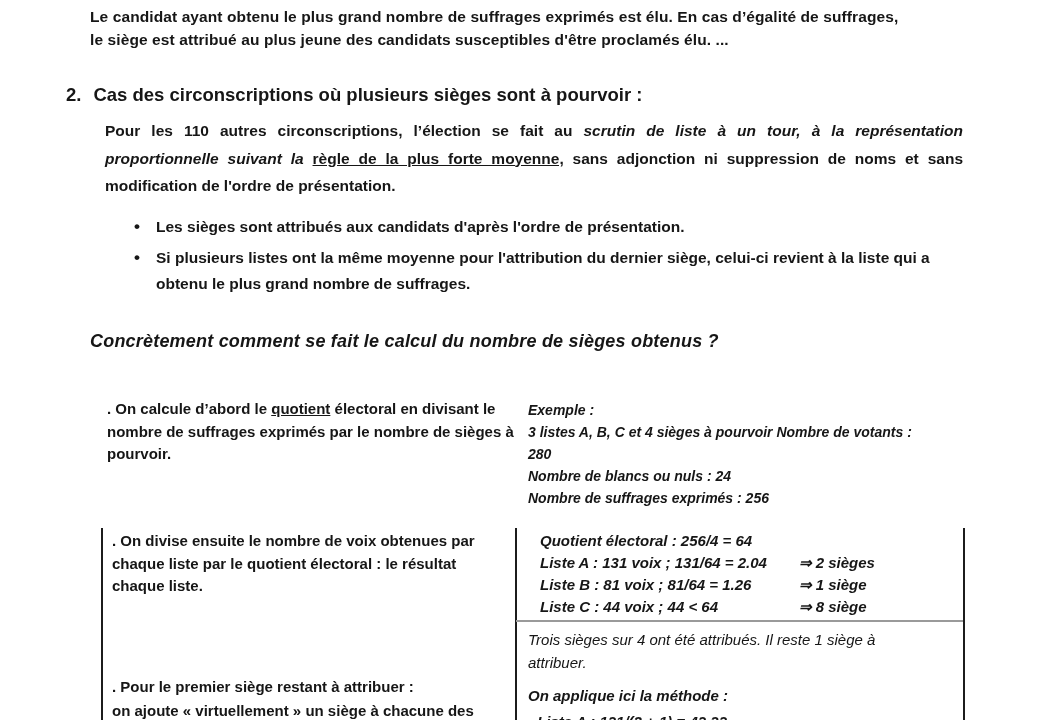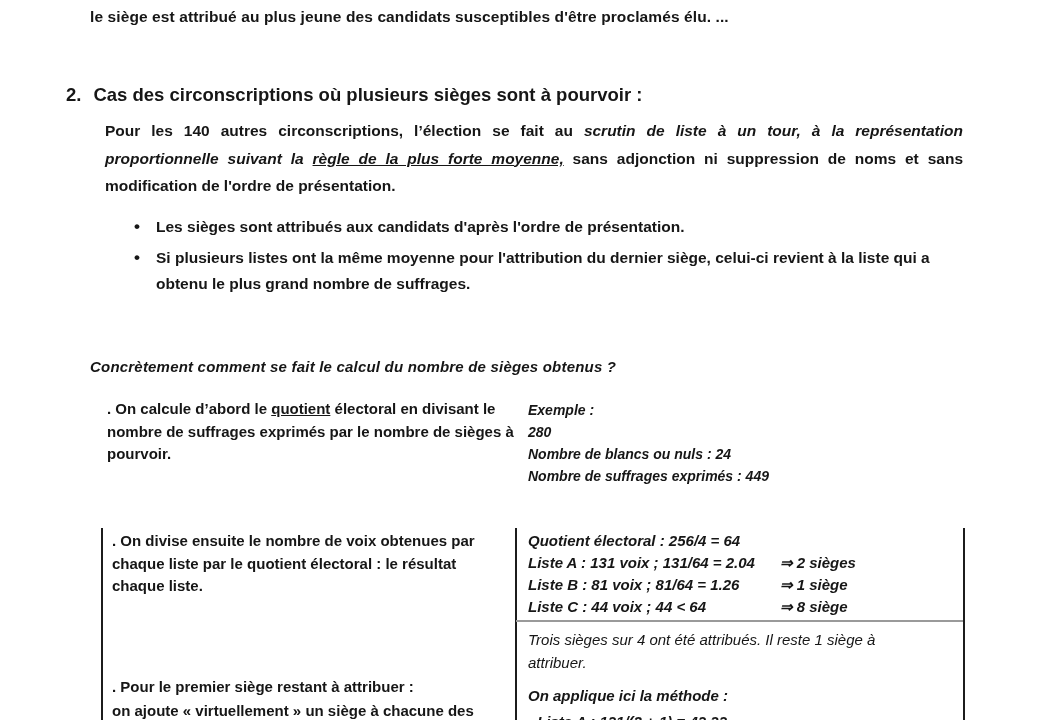--- a/index.html
+++ b/index.html
@@ -27,42 +27,42 @@
     display: flex; gap: 12px;
   }
 
   
   #main-paragraph {
     left: 105px; top: 117px; width: 858px;
     font-size: 15.5px; font-weight: 600; line-height: 27.5px;
     text-align: justify;
   }
   .it { font-style: italic; }
-  .it-u { font-style: italic; font-weight: 700; text-decoration: underline; }
+  .it-u { font-weight: 700; text-decoration: underline; }
 
   
   #bullet-list {
     left: 119px; top: 201px; width: 828px;
     font-size: 15.5px; font-weight: 600;
     list-style: none; margin: 13px; padding: 0;
   }
   #bullet-list li {
     position: relative; padding-left: 24px;
     line-height: 26.5px; margin-bottom: 4px;
   }
   #bullet-list li::before {
     content: "\2022";
     position: absolute; left: 2px; top: 0;
     font-size: 17px;
   }
 
   
   #question-heading {
-    left: 90px; top: 358px;
-    font-size: 15px; font-weight: 700; font-style: italic;
+    left: 90px; top: 331px;
+    font-size: 18px; font-weight: 700; font-style: italic;
     letter-spacing: 0.2px;
   }
 
   
   #step1 {
     left: 107px; top: 398px; width: 416px;
     font-size: 15px; font-weight: 600; line-height: 22.5px;
   }
   .u { text-decoration: underline; margin-top: 7px; }
 
@@ -83,24 +83,24 @@
   }
 
   
   #step2 {
     left: 112px; top: 530px; width: 396px;
     font-size: 15px; font-weight: 600; line-height: 22.5px;
   }
 
   
   #calc {
-    left: 528px; top: 530px; width: 432px;
+    left: 540px; top: 530px; width: 432px;
     font-size: 15px; font-weight: 700; font-style: italic; line-height: 22px;
   }
-  .calc-row { display: flex; }
+  .calc-row { display: flex; gap: 7px; }
   .calc-formula { width: 252px; flex: none; }
 
   
   #note {
     left: 528px; top: 628px; width: 430px;
     font-size: 15px; font-weight: 400; font-style: italic; line-height: 23px;
   }
 
   
   #step3 {
@@ -112,46 +112,48 @@
   #method {
     left: 528px; top: 685px; width: 432px;
     font-size: 15px; font-weight: 700; font-style: italic; line-height: 22px;
   }
   #method .partial { margin-top: 4px; }
 </style>
 </head>
 <body>
 
 <div id="intro" class="abs">
+  <div>Le candidat ayant obtenu le plus grand nombre de suffrages exprimés est élu.  En cas d’égalité de suffrages,</div>
   <div>le siège est attribué au plus jeune des candidats susceptibles d'être proclamés élu. ...</div>
 </div>
 
 <div id="section-heading" class="abs">
   <span>2.</span>
   <span>Cas des circonscriptions où plusieurs sièges sont à pourvoir :</span>
 </div>
 
-<div id="main-paragraph" class="abs"><span>Pour les 140 autres circonscriptions, l’élection se fait au </span><span class="it">scrutin de liste à un tour, à la représentation proportionnelle suivant la </span><span class="it-u">règle de la plus forte moyenne,</span><span> sans adjonction ni suppression de noms et sans modification de l'ordre de présentation.</span>
+<div id="main-paragraph" class="abs"><span>Pour les 110 autres circonscriptions, l’élection se fait au </span><span class="it">scrutin de liste à un tour, à la représentation proportionnelle suivant la </span><span class="it-u">règle de la plus forte moyenne,</span><span> sans adjonction ni suppression de noms et sans modification de l'ordre de présentation.</span>
 </div>
 
 <ul id="bullet-list" class="abs">
   <li>Les sièges sont attribués aux candidats d'après l'ordre de présentation.</li>
   <li>Si plusieurs listes ont la même moyenne pour l'attribution du dernier siège, celui-ci revient à la liste qui a obtenu le plus grand nombre de suffrages.</li>
 </ul>
 
 <div id="question-heading" class="abs">Concrètement comment se fait le calcul du nombre de sièges obtenus ?</div>
 
 <div id="step1" class="abs"><span>. On calcule d’abord le </span><span class="u">quotient</span><span> électoral en divisant le nombre de suffrages exprimés par le nombre de sièges à pourvoir.</span>
 </div>
 
 <div id="example" class="abs">
   <div>Exemple :</div>
+  <div>3 listes A, B, C et 4 sièges à pourvoir Nombre de votants :</div>
   <div>280</div>
   <div>Nombre de blancs ou nuls : 24</div>
-  <div>Nombre de suffrages exprimés : 449</div>
+  <div>Nombre de suffrages exprimés : 256</div>
 </div>
 
 <div id="vline-left" class="abs vline"></div>
 <div id="vline-mid" class="abs vline"></div>
 <div id="vline-right" class="abs vline"></div>
 <div id="hsep" class="abs"></div>
 
 <div id="step2" class="abs">
   <div>. On divise ensuite le nombre de voix obtenues par</div>
   <div>chaque liste par le quotient électoral : le résultat</div>

